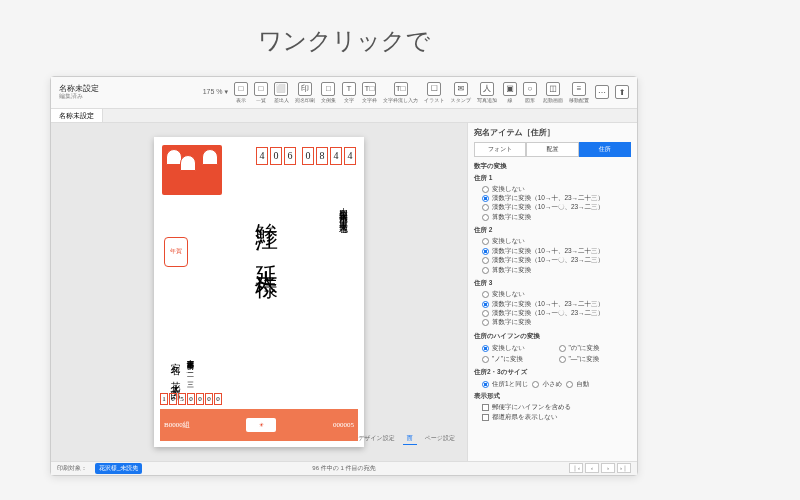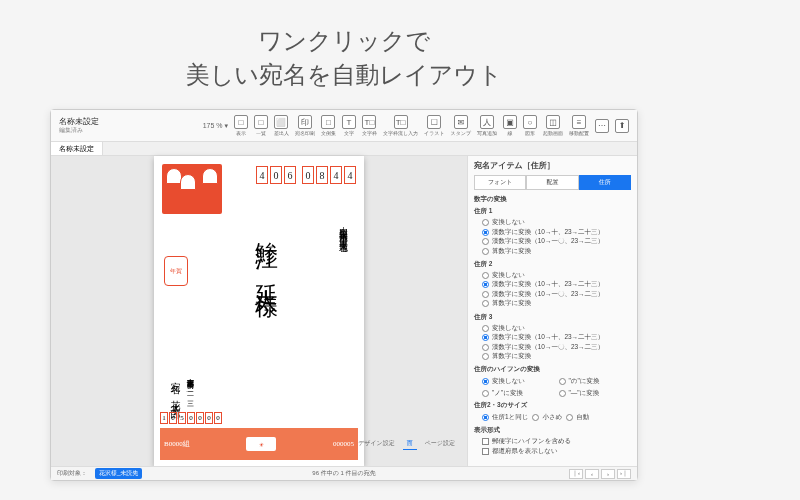--- a/index.html
+++ b/index.html
@@ -66,21 +66,20 @@
 .nav-btns { display: flex; gap: 2px; }
 .nav-btn { width: 14px; height: 10px; border: 1px solid #ccc; background: #fff; font-size: 6px; display: flex; align-items: center; justify-content: center; }
 </style>
 </head>
 <body>
 
 <div class="container">
   <div class="headline">
     <h1>
       <span>ワンクリックで</span><br>
-      <span>美しい宛名を自動レイアウト</span>
     </h1>
   </div>
 
   <div class="app-window">
 
     <div class="toolbar">
       <div class="toolbar-left">
         <span class="tb-title">名称未設定</span>
         <span class="tb-sub">編集済み</span>
       </div>

